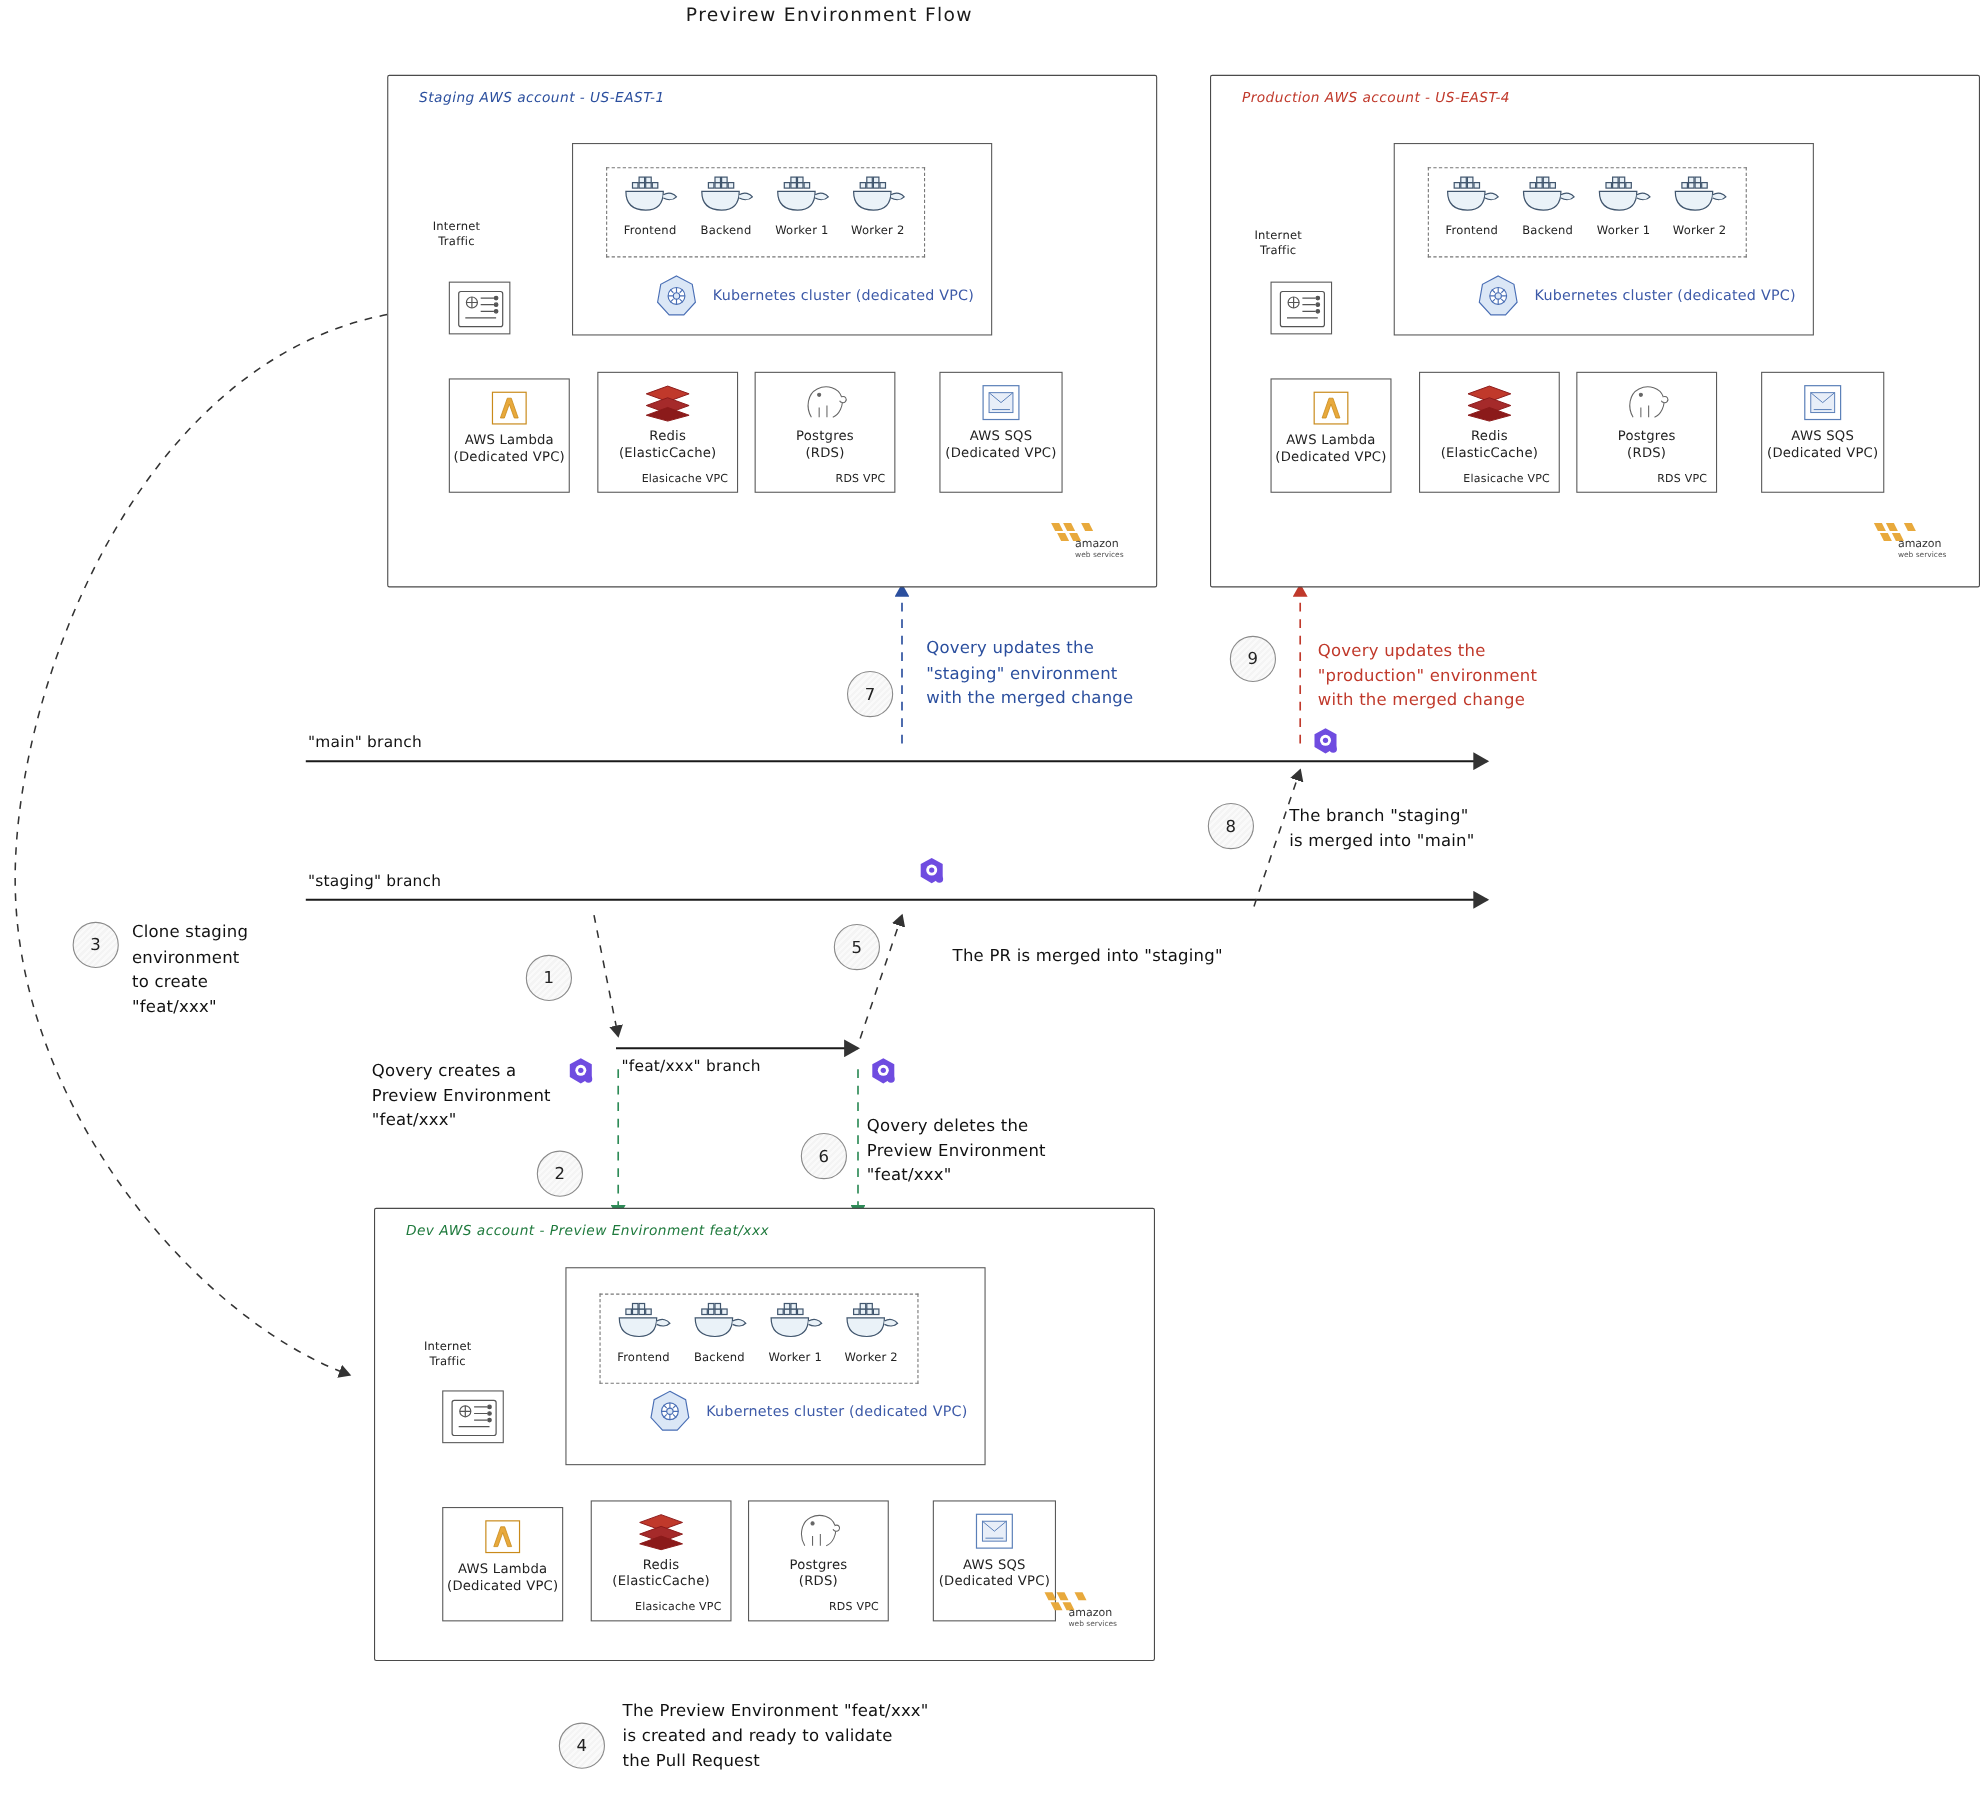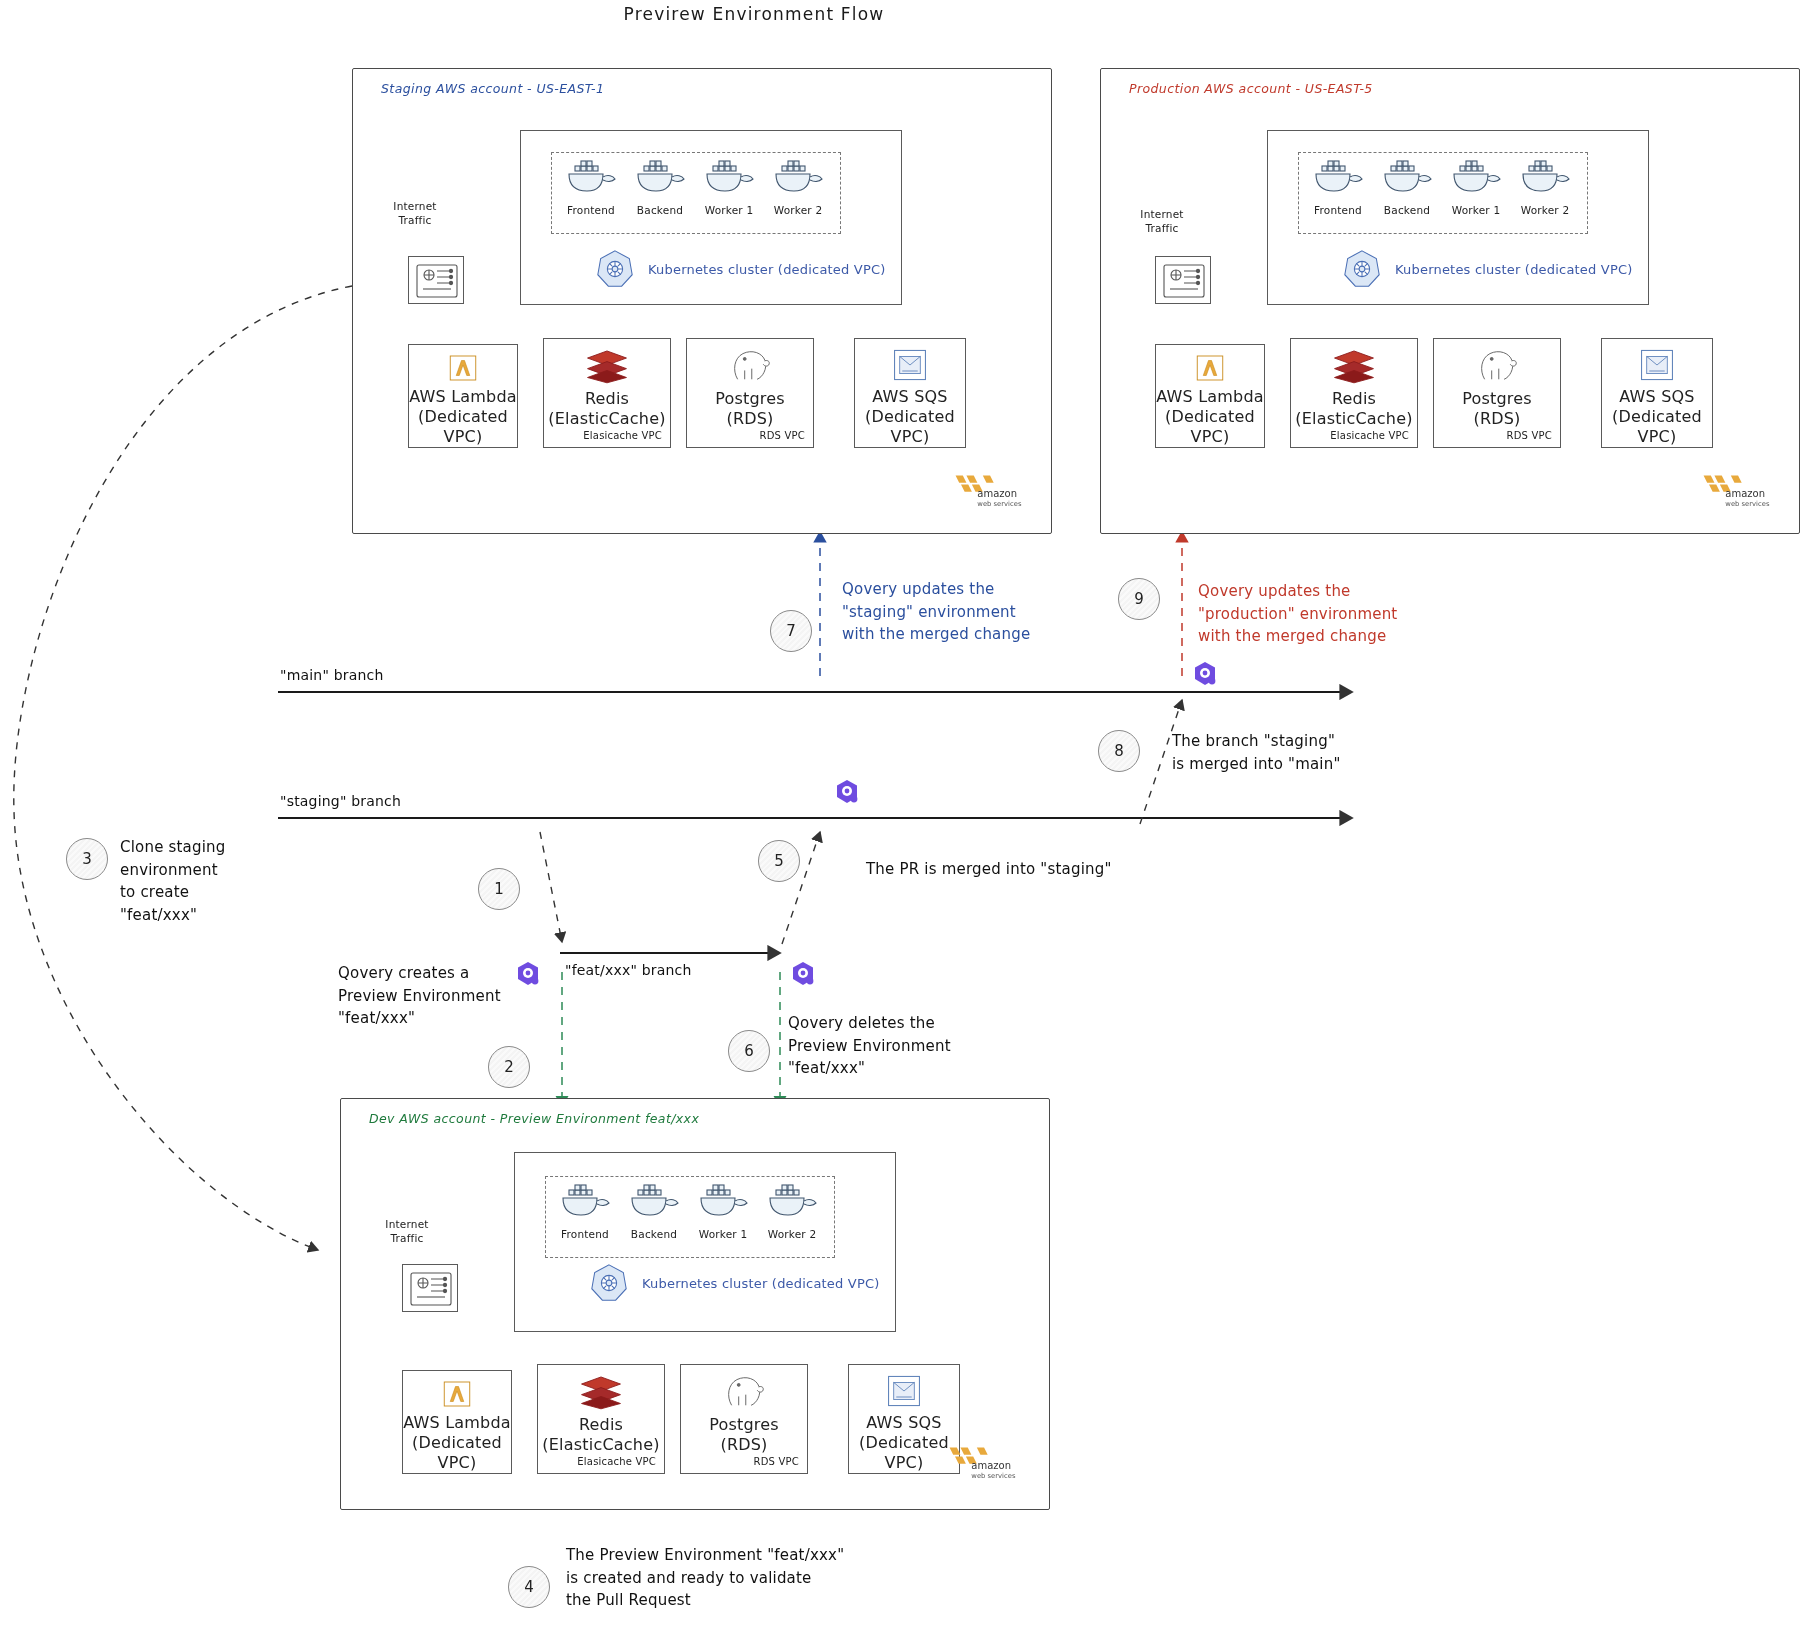--- a/index.html
+++ b/index.html
@@ -68,21 +68,21 @@
   .svc-box {
     position: absolute;
     border: 1.4px solid #5a5a5a;
     background: #fff;
     display: flex;
     flex-direction: column;
     align-items: center;
   }
   .svc-box .svc-icon { margin-top: 8px; }
   .svc-box .svc-name {
-    font-size: 16px; color: #222; text-align: center; line-height: 1.25;
+    font-size: 12px; color: #222; text-align: center; line-height: 1.25;
     margin-top: 4px; white-space: pre-line;
   }
   .svc-box .svc-vpc {
     position: absolute; bottom: 6px; right: 8px;
     font-size: 10px; color: #222; white-space: nowrap; margin-top: 12px;
   }
   .internet-traffic {
     position: absolute; font-size: 10.5px; color: #222;
     text-align: center; line-height: 1.3; white-space: pre-line;
   }
@@ -381,21 +381,21 @@
         <path d="M12,16 l8,0 l4,8 l-8,0 z"></path>
           <path d="M24,16 l8,0 l4,8 l-8,0 z"></path>
         <path d="M36,6 l8,0 l4,8 l-8,0 z"></path>
       </g>
       <text x="30" y="30" font-size="11" fill="#333" font-family="DejaVu Sans">amazon</text>
       <text x="30" y="40" font-size="7.5" fill="#555" font-family="DejaVu Sans">web services</text>
     </svg>
   </div>
 
   <div class="account-box" style="left:1100px; top:68px; width:700px; height:466px;">
-    <div class="account-label label-prod hand">Production AWS account - US-EAST-5</div>
+    <div class="account-label label-prod hand">Production AWS account - US-EAST-4</div>
   </div>
 
   <div class="internet-traffic hand" style="left:1117px; top:208px; width:90px;">Internet
 Traffic</div>
   <div class="gw-box" style="left:1155px; top:256px; width:56px; height:48px;">
     <svg viewBox="0 0 56 48" width="56" height="48">
       <g fill="none" stroke="#555" stroke-width="1.1">
         <rect x="8" y="8" width="40" height="32" rx="2"></rect>
         <circle cx="20" cy="18" r="5"></circle>
         <path d="M15,18 L25,18 M20,13 L20,23"></path>

